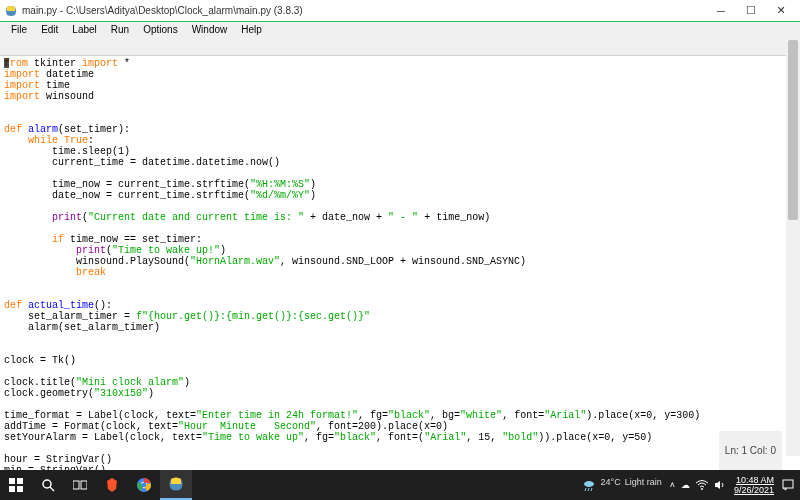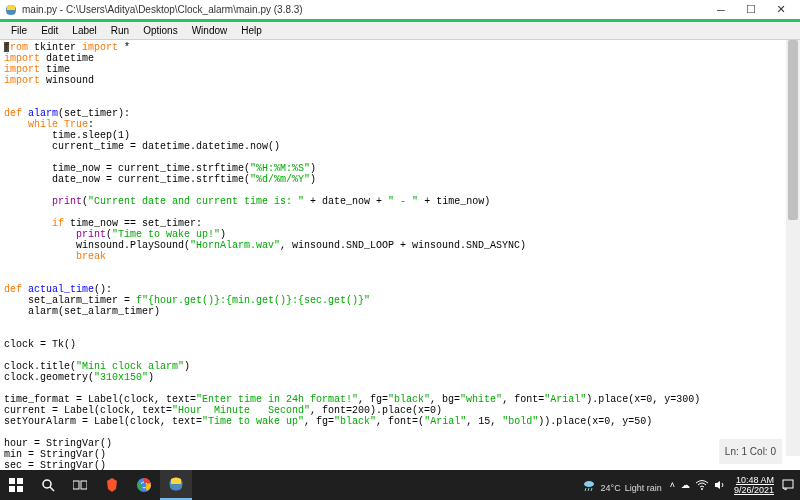--- a/index.html
+++ b/index.html
@@ -1,38 +1,38 @@
 <!DOCTYPE html>
 <html><head>
 <meta charset="utf-8">
 <style>
   * { margin: 0; padding: 0; box-sizing: border-box; }
   body { font-family: "Segoe UI", Tahoma, sans-serif; font-size: 11px; background: #fff; width: 800px; height: 500px; overflow: hidden; position: relative; }
-  .titlebar { height: 22px; background: #fff; display: flex; align-items: center; padding: 0 4px; border-bottom: 3px solid #22c55e; }
+  .titlebar { height: 22px; background: #fff; display: flex; align-items: center; padding: 0 4px; border-bottom: 1px solid #22c55e; }
   .titlebar .icon { width: 14px; height: 14px; margin-right: 4px; display: flex; align-items: center; justify-content: center; }
   .titlebar .title { flex: 1; font-size: 10px; color: #333; }
   .winbtns { display: flex; gap: 0; }
   .winbtn { width: 30px; height: 20px; display: flex; align-items: center; justify-content: center; color: #333; font-size: 11px; cursor: default; }
-  .menubar { height: 18px; background: #f0f0f0; display: flex; align-items: center; padding: 8px 4px; font-size: 10px; border-bottom: 1px solid #d0d0d0; }
+  .menubar { height: 34px; background: #f0f0f0; display: flex; padding: 0 4px; font-size: 10px; border-bottom: 1px solid #d0d0d0; }
   .menuitem { padding: 2px 7px; cursor: default; }
   .editor { white-space: pre; font-family: "Courier New", monospace; font-size: 10px; line-height: 11px; padding: 2px 4px; background: #fff; color: #000; overflow: hidden; position: relative; }
   .kw { color: #ff7700; }
   .str { color: #00aa00; }
   .def { color: #0000ff; }
   .builtin { color: #900090; }
   .cursor-mark { position: absolute; left: 4px; top: 2px; width: 5px; height: 10px; background: #000; opacity: 0.7; }
-  .statusbar { position: absolute; bottom: 36px; right: 18px; font-size: 10px; color: #444; background: #f0f0f0; padding: 7px 6px; }
+  .statusbar { position: absolute; bottom: 30px; right: 18px; font-size: 10px; color: #444; background: #f0f0f0; padding: 14px 6px; }
   .scrollbar-v { position: absolute; right: 0; top: 40px; bottom: 44px; width: 14px; background: #f0f0f0; }
   .scrollbar-thumb { position: absolute; top: 0; left: 2px; width: 10px; height: 180px; background: #c0c0c0; border-radius: 2px; }
   .taskbar { position: absolute; bottom: 0; left: 0; right: 0; height: 30px; background: #1f1f1f; display: flex; align-items: center; color: #fff; }
   .taskbar .start { width: 32px; height: 30px; display: flex; align-items: center; justify-content: center; }
   .taskbar .tbicon { width: 32px; height: 30px; display: flex; align-items: center; justify-content: center; font-size: 14px; }
   .taskbar .tbicon.active { border-bottom: 2px solid #76b9ed; background: #333; }
   .tray { margin-left: auto; display: flex; align-items: center; gap: 8px; padding-right: 6px; font-size: 9px; }
-  .tray .weather { display: flex; align-items: flex-end; gap: 4px; color: #ddd; }
+  .tray .weather { display: flex; align-items: flex-start; gap: 4px; color: #ddd; }
   .tray .clock { text-align: right; line-height: 10px; text-decoration: underline; }
   .tray .syswrap { display: flex; gap: 6px; align-items: center; }
   svg { display: block; }
 </style>
 </head>
 <body>
 
 <div class="titlebar">
   <span class="icon">
     <svg width="12" height="12" viewBox="0 0 12 12">
@@ -84,21 +84,21 @@
 <span>    set_alarm_timer = </span><span class="str">f"{hour.get()}:{min.get()}:{sec.get()}"</span>
 <span>    alarm(set_alarm_timer)</span>
 
 
 <span>clock = Tk()</span>
 
 <span>clock.title(</span><span class="str">"Mini clock alarm"</span><span>)</span>
 <span>clock.geometry(</span><span class="str">"310x150"</span><span>)</span>
 
 <span>time_format = Label(clock, text=</span><span class="str">"Enter time in 24h format!"</span><span>, fg=</span><span class="str">"black"</span><span>, bg=</span><span class="str">"white"</span><span>, font=</span><span class="str">"Arial"</span><span>).place(x=0, y=300)</span>
-<span>current = Label(clock, text=</span><span class="str">"Hour  Minute   Second"</span><span>, font=200).place(x=0)</span>
+<span>addTime = Format(clock, text=</span><span class="str">"Hour  Minute   Second"</span><span>, font=200).place(x=0)</span>
 <span>setYourAlarm = Label(clock, text=</span><span class="str">"Time to wake up"</span><span>, fg=</span><span class="str">"black"</span><span>, font=(</span><span class="str">"Arial"</span><span>, 15, </span><span class="str">"bold"</span><span>)).place(x=0, y=50)</span>
 
 <span>hour = StringVar()</span>
 <span>min = StringVar()</span>
 <span>sec = StringVar()</span>
 
 <span>hourTime = Entry(clock, textvariable=hour, bg=</span><span class="str">"white"</span><span>, width=15).place(x=0, y=30)</span>
 <span>minTime = Entry(clock, textvariable=min, bg=</span><span class="str">"white"</span><span>, width=15).place(x=40, y=30)</span>
 
 </div>

